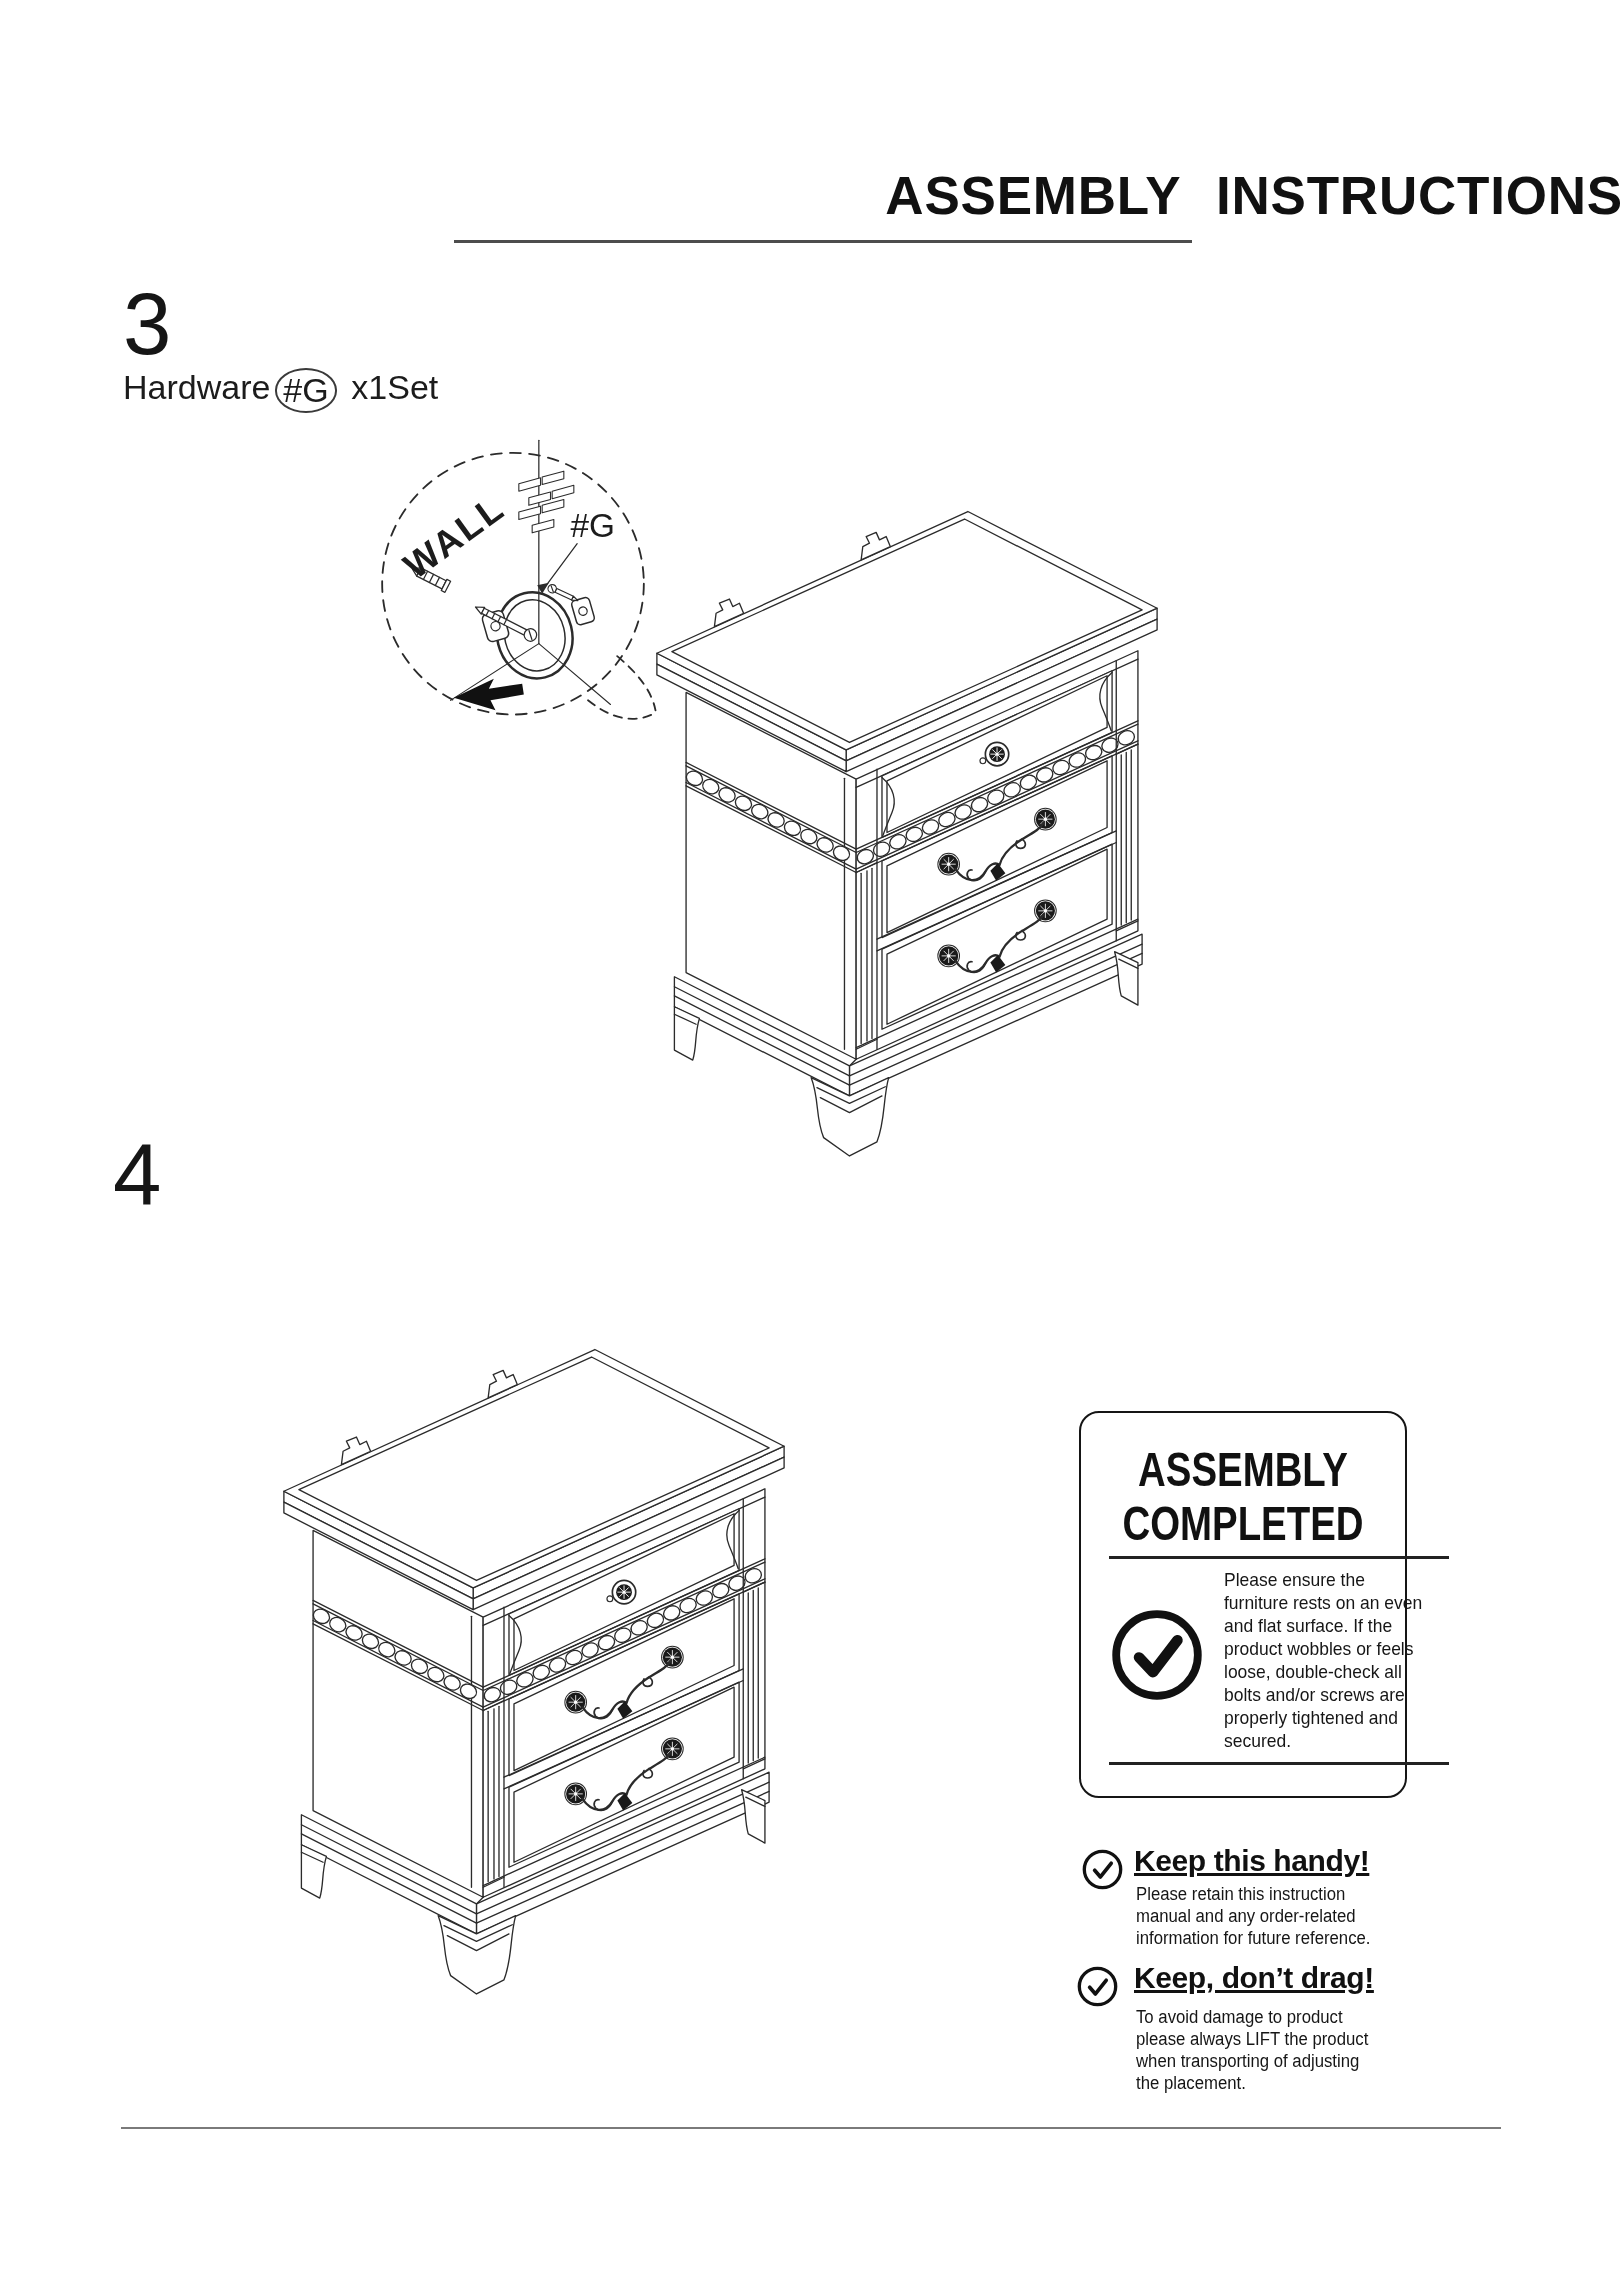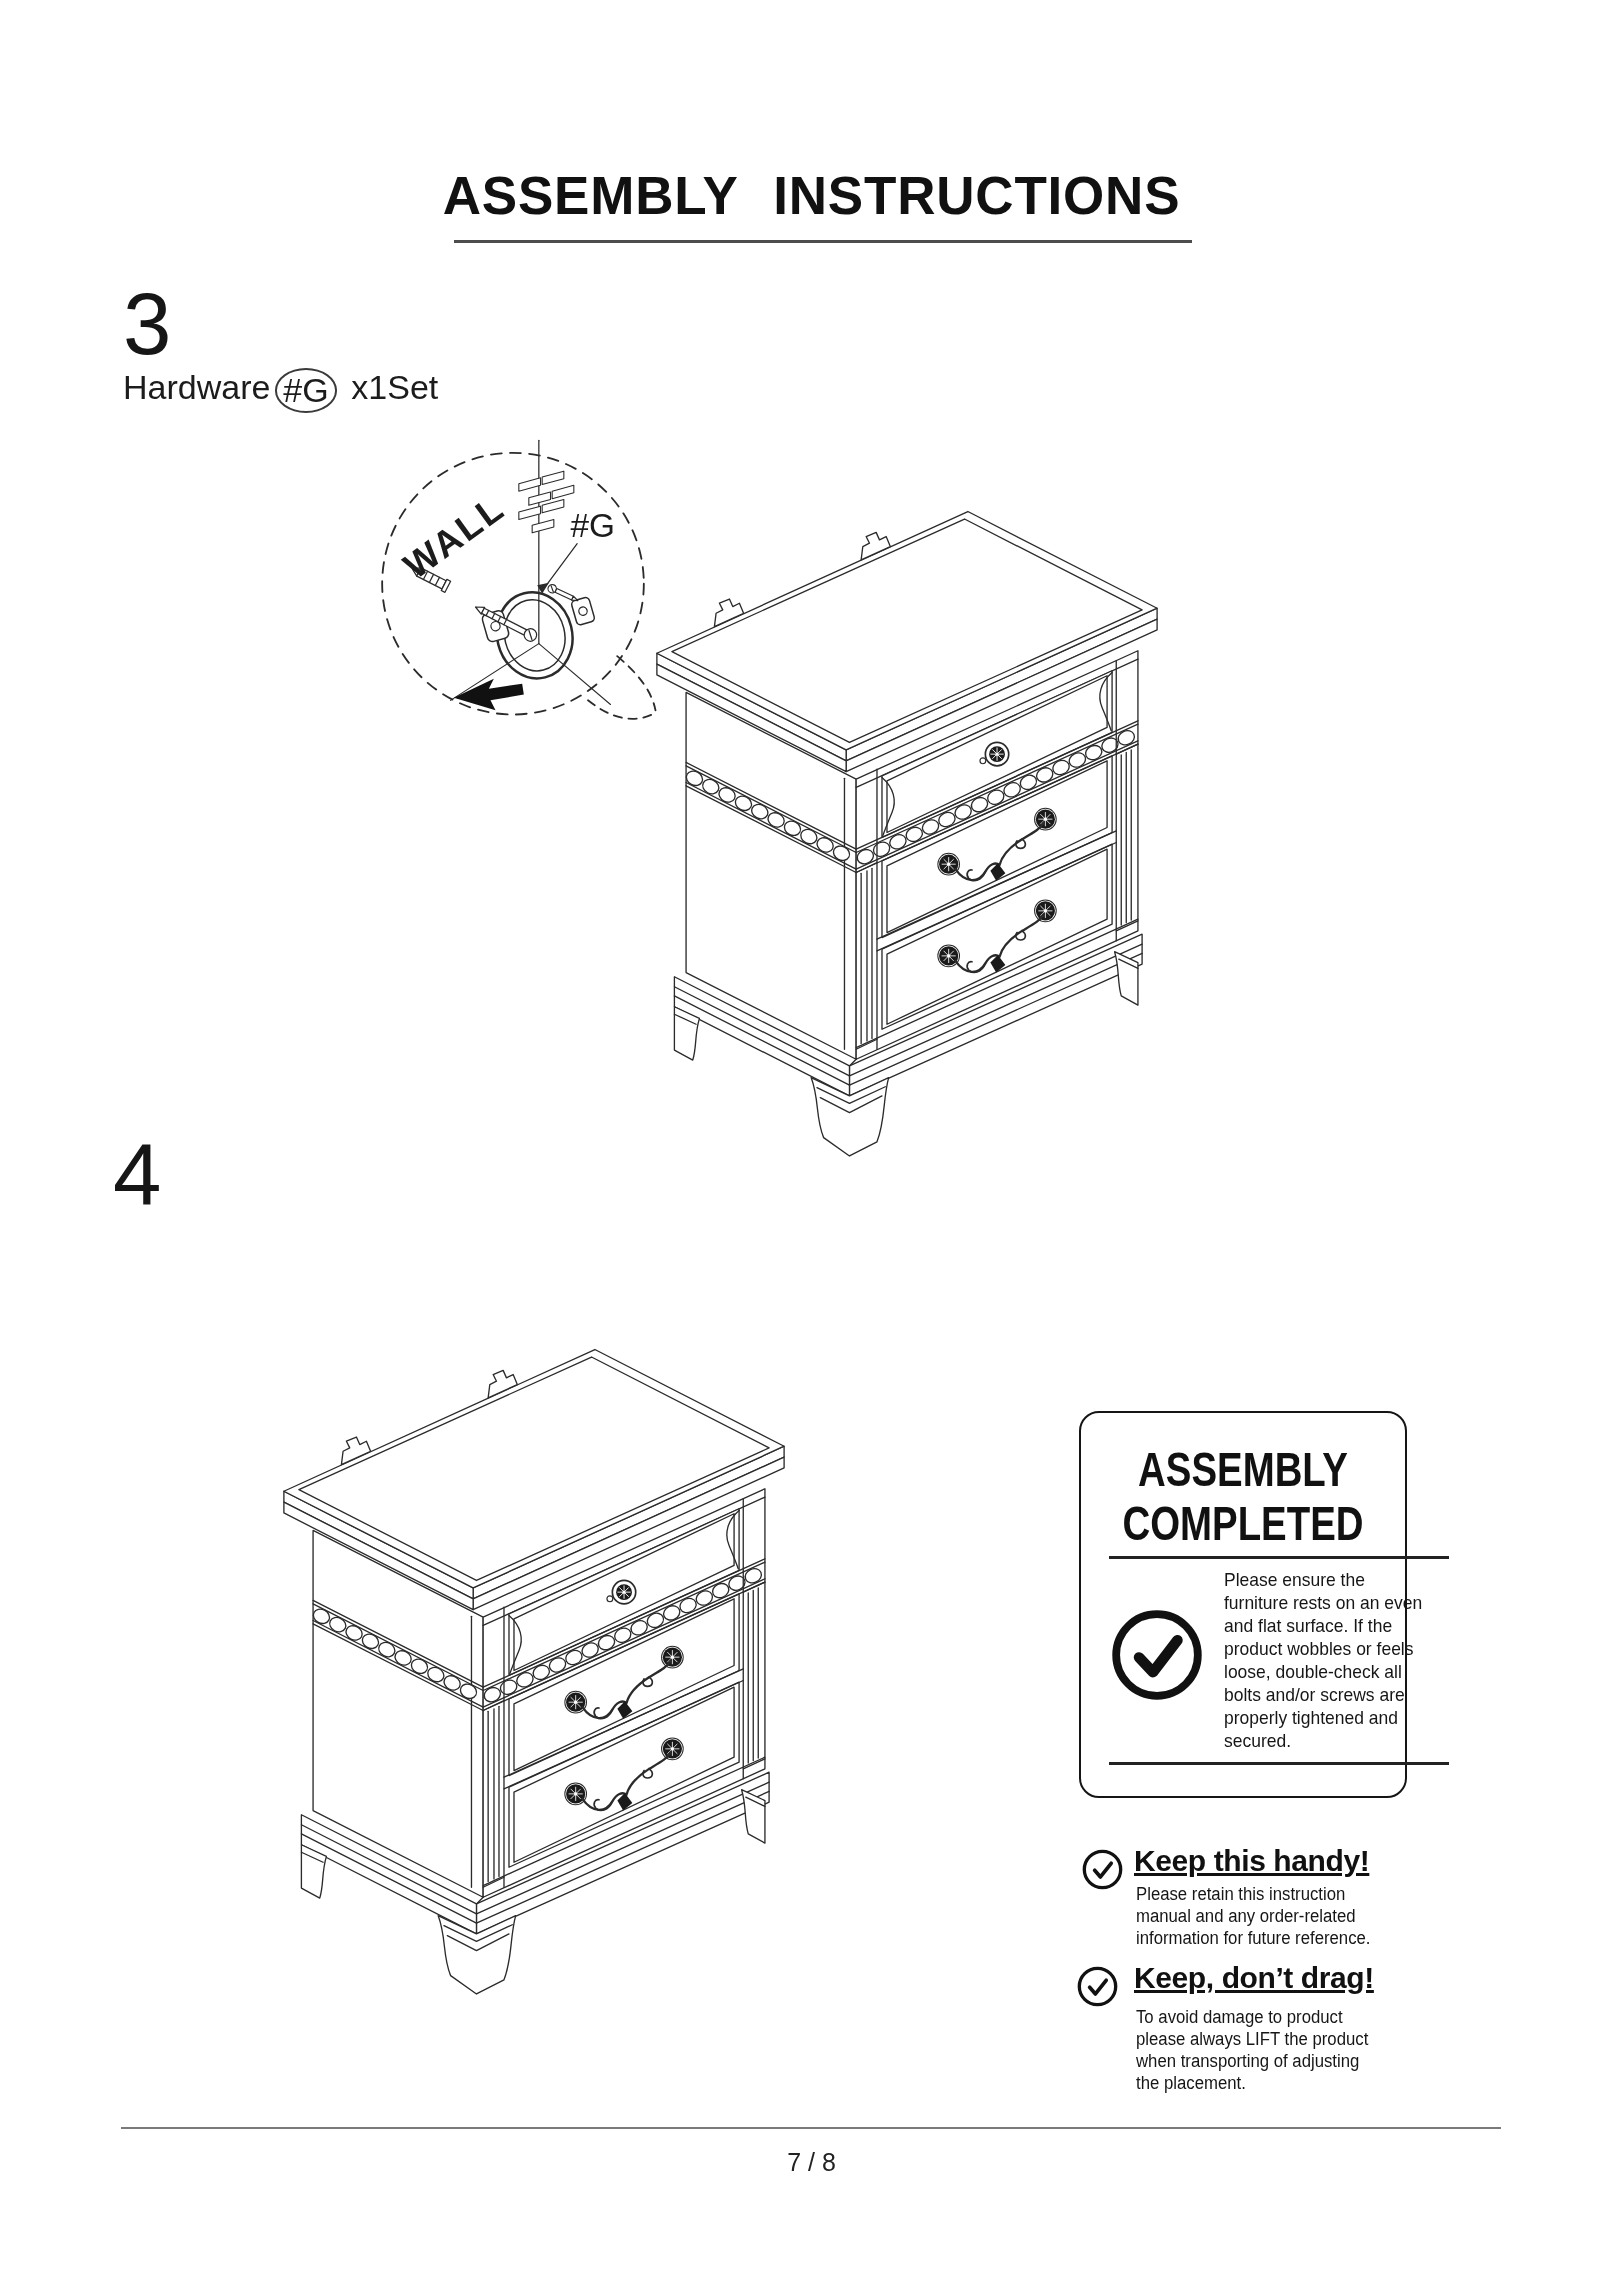--- a/index.html
+++ b/index.html
@@ -3,21 +3,21 @@
 <meta charset="utf-8">
 <style>
   html,body{margin:0;padding:0;background:#e8e8e8;}
   .page{
     position:relative;width:1623px;height:2295px;background:#ffffff;
     font-family:"Liberation Sans", sans-serif;color:#1a1a1a;overflow:hidden;
     margin:0 auto;
   }
   .abs{position:absolute;}
   .doc-title{
-    left:0;top:165px;width:100%;text-align:center;
+    left:0;top:165px;width:100%;text-align:right;
     font-size:53px;font-weight:bold;letter-spacing:0.8px;word-spacing:20px;
     color:#111;
   }
   .title-rule{left:454px;top:240px;width:738px;height:3.3px;background:#4d4d4d;}
   .step-number{font-size:87px;font-weight:400;color:#161616;line-height:1;}
   #step3-number{left:123px;top:280px;}
   #step4-number{left:113px;top:1131px;}
   .hardware-line{left:123px;top:368px;font-size:34px;color:#1c1c1c;display:flex;align-items:flex-start;}
   .hw-code{
     display:inline-block;border:2.1px solid #3a3a3a;border-radius:50%;
@@ -324,16 +324,15 @@
     <circle cx="26" cy="26" r="22" fill="none" stroke="#111" stroke-width="4"></circle>
     <path d="M16.5 27 L23.5 35 L36.5 18.5" fill="none" stroke="#111" stroke-width="4.5" stroke-linecap="round" stroke-linejoin="round"></path>
   </svg>
   <div class="abs note-title" id="note2-title">Keep, don’t drag!</div>
   <div class="abs note-body" id="note2-body">To avoid damage to product
 please always LIFT the product
 when transporting of adjusting
 the placement.</div>
 
   <div class="abs footer-rule"></div>
-  <div class="abs page-footer">7 / 8</div>
 
 </div>
 
 
 </body></html>

